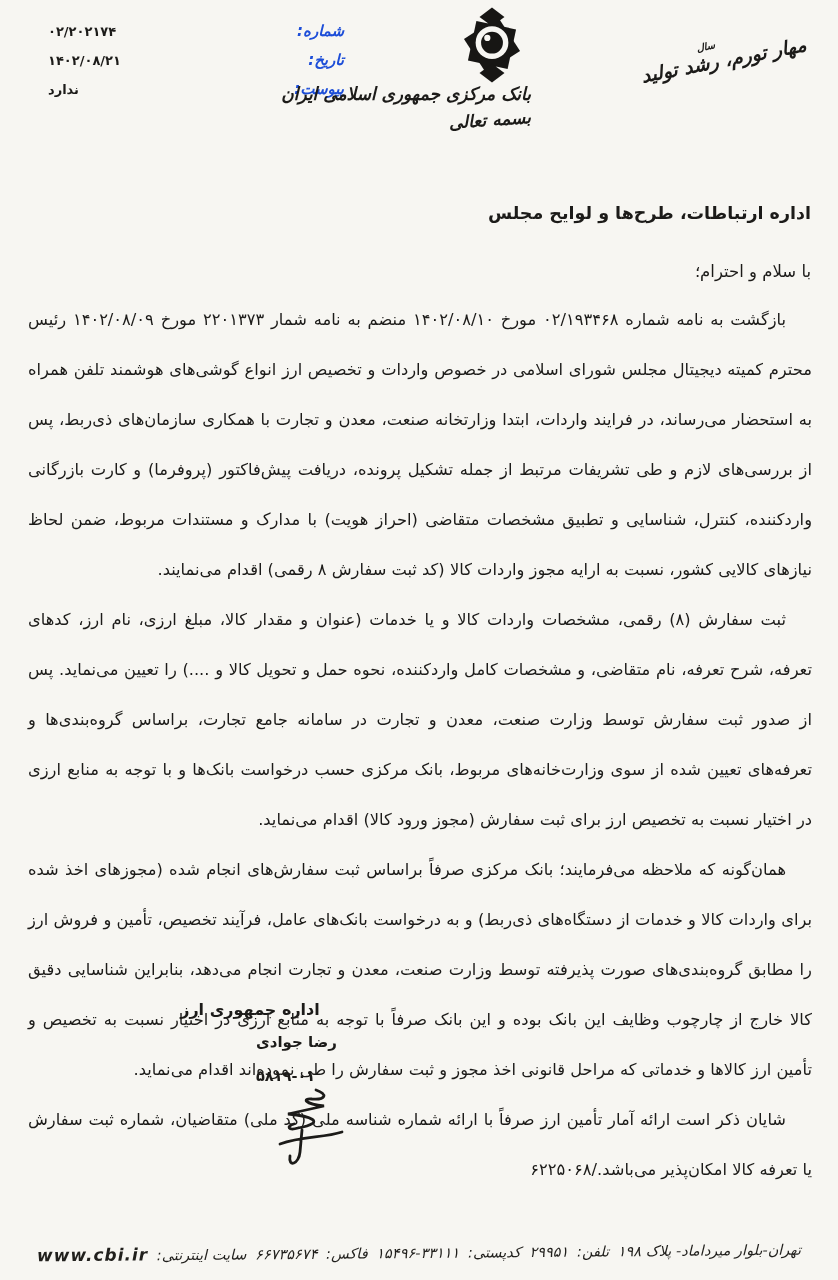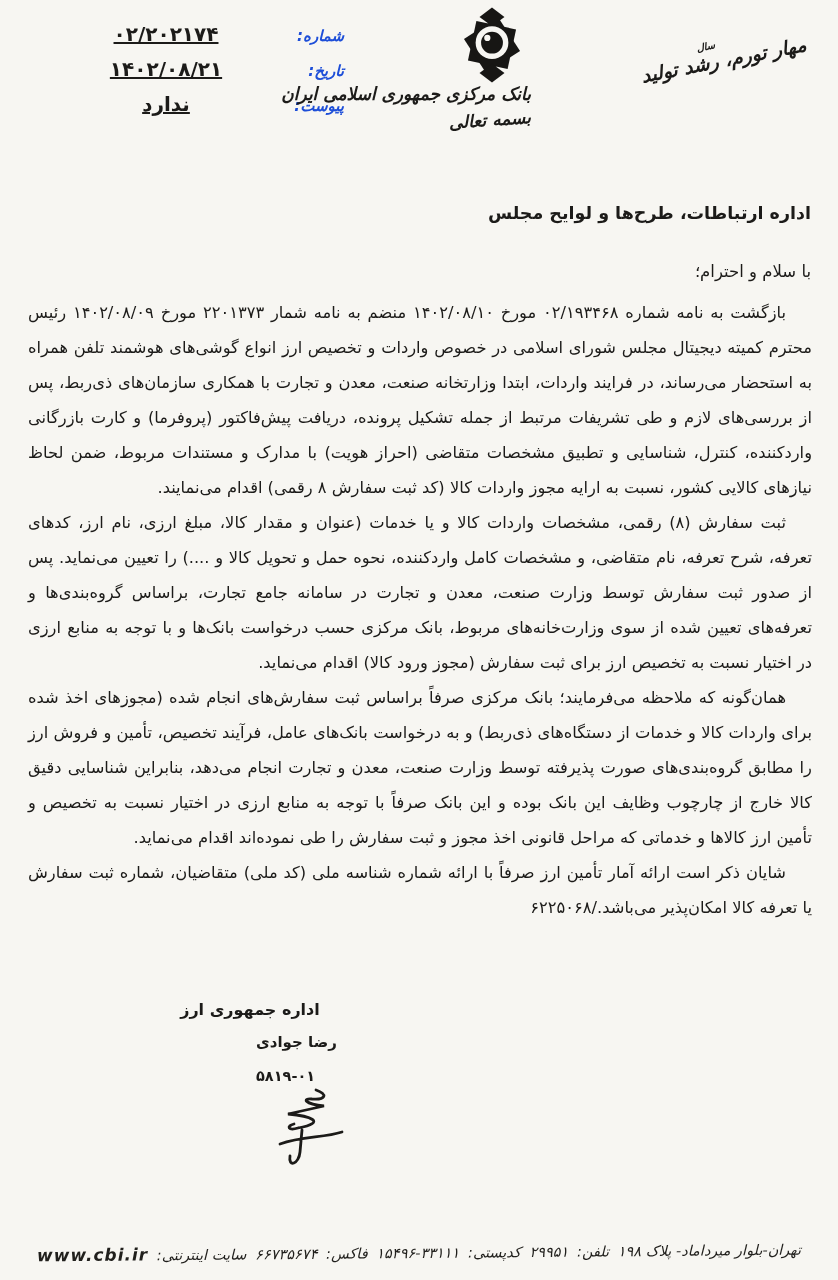--- a/index.html
+++ b/index.html
@@ -13,22 +13,22 @@
   .meta {
     position:absolute; top:22px; right:494px; left:52px; width:296px;
     display:flex; flex-direction:column; gap:11px;
   }
   .meta-row { display:flex; align-items:baseline; }
   .meta-label {
     font-style:italic; font-weight:bold; font-size:15px; color:#1d4ed8;
     width:60px; text-align:right;
   }
   .meta-value {
-    font-weight:bold; font-size:20px; letter-spacing:1px;
-    flex:1; text-align:center; direction:ltr; unicode-bidi:isolate;text-decoration:underline;
+    font-weight:bold; font-size:13px; letter-spacing:1px;
+    flex:1; text-align:left; direction:ltr; unicode-bidi:isolate;
   }
   .meta-value.fa { direction:rtl; letter-spacing:0; }
   .emblem-wrap {
     position:absolute; top:6px; left:331px; width:200px; text-align:right;
   }
   .emblem { width:78px; height:78px; display:inline-block; }
   .bank-name {
     margin-top:-4px; font-weight:bold; font-style:italic; font-size:17px;
     white-space:nowrap; transform:scaleY(1.05);
   }
@@ -45,21 +45,21 @@
   
   .recipient {
     position:absolute; top:203px; right:27px; left:27px;
     font-weight:bold; font-size:17.5px; text-align:right;
   }
   .salutation {
     position:absolute; top:262px; right:27px; font-size:16.5px; font-weight:500;
   }
   .body-text {
     position:absolute; top:295px; right:26px; left:28px;
-    font-size:16.3px; line-height:35px; text-align:justify;
+    font-size:16.3px; line-height:50px; text-align:justify;
   }
   .body-text p { text-indent:26px; }
   
   .sig-block { position:absolute; top:1000px; right:478px; left:140px; width:220px; text-align:center; }
   .sig-dept { font-weight:bold; font-size:16px; margin-bottom:14px; }
   .sig-row { display:flex; justify-content:space-between; }
   .signer { width:104px; text-align:left; }
   .signer-name { font-weight:bold; font-size:15px; white-space:nowrap; }
   .signer-code { font-weight:bold; font-size:14.5px; margin-top:17px; direction:ltr; unicode-bidi:isolate; }
   .sig-svg { display:block; margin:2px auto 0; }

